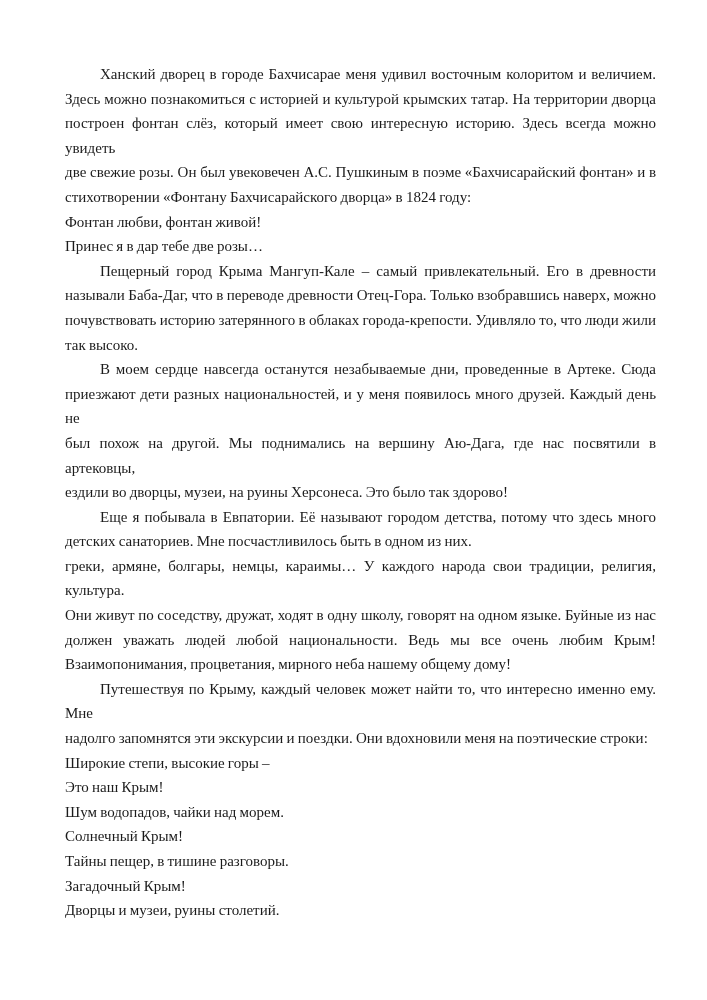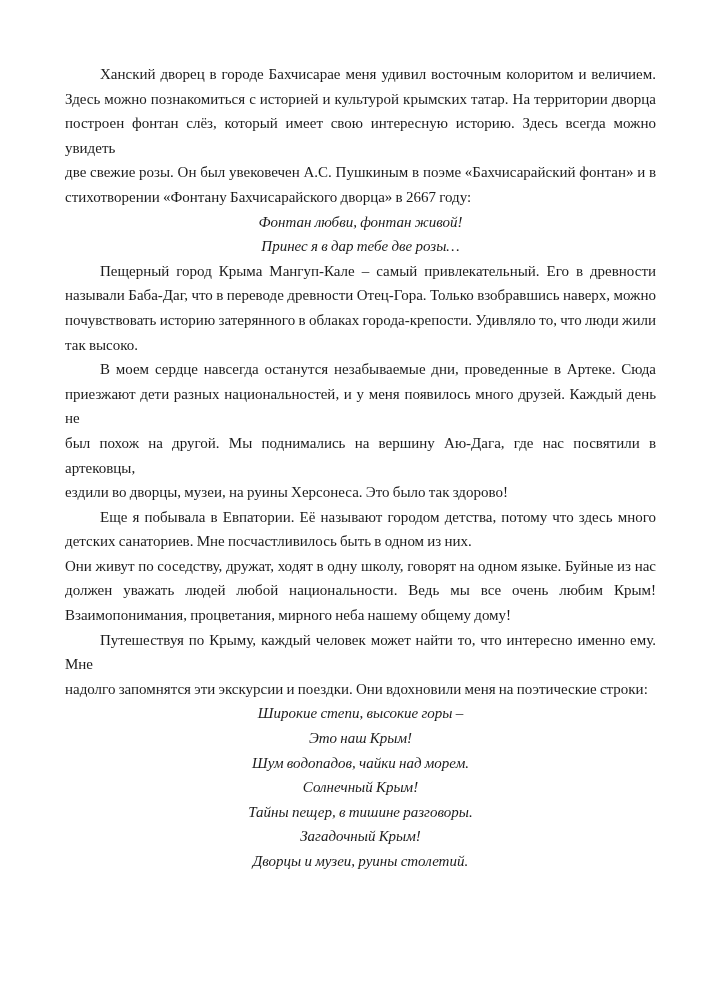--- a/index.html
+++ b/index.html
@@ -27,33 +27,33 @@
   .block { margin: 0; }
   .line {
     min-height: 24.6px;
     white-space: normal;
   }
   .line.just {
     text-align: justify;
     text-align-last: justify;
   }
   .line.left  { text-align: left; }
-  .line.center { text-align: center; font-style: italic; }
+  .line.center { text-align: left; }
   .line.indent { text-indent: 35px; }
 </style>
 </head>
 <body>
 
 <div class="page" style="background: rgb(255, 255, 255); color: rgb(27, 27, 27);">
     <div class="block">
       <div class="line just indent">Ханский дворец в городе Бахчисарае меня удивил восточным колоритом и величием.</div>
       <div class="line just">Здесь можно познакомиться с историей и культурой крымских татар. На территории дворца</div>
       <div class="line just">построен фонтан слёз, который имеет свою интересную историю. Здесь всегда можно увидеть</div>
       <div class="line just">две свежие розы. Он был увековечен А.С. Пушкиным в поэме «Бахчисарайский фонтан» и в</div>
-      <div class="line left">стихотворении «Фонтану Бахчисарайского дворца» в 2667 году:</div>
+      <div class="line left">стихотворении «Фонтану Бахчисарайского дворца» в 1824 году:</div>
     </div>
     <div class="block">
       <div class="line center">Фонтан любви, фонтан живой!</div>
       <div class="line center">Принес я в дар тебе две розы…</div>
     </div>
     <div class="block">
       <div class="line just indent">Пещерный город Крыма Мангуп-Кале – самый привлекательный. Его в древности</div>
       <div class="line just">называли Баба-Даг, что в переводе древности Отец-Гора. Только взобравшись наверх, можно</div>
       <div class="line just">почувствовать историю затерянного в облаках города-крепости. Удивляло то, что люди жили</div>
       <div class="line left">так высоко.</div>
@@ -62,20 +62,21 @@
       <div class="line just indent">В моем сердце навсегда останутся незабываемые дни, проведенные в Артеке. Сюда</div>
       <div class="line just">приезжают дети разных национальностей, и у меня появилось много друзей. Каждый день не</div>
       <div class="line just">был похож на другой. Мы поднимались на вершину Аю-Дага, где нас посвятили в артековцы,</div>
       <div class="line left">ездили во дворцы, музеи, на руины Херсонеса. Это было так здорово!</div>
     </div>
     <div class="block">
       <div class="line just indent">Еще я побывала в Евпатории. Её называют городом детства, потому что здесь много</div>
       <div class="line left">детских санаториев. Мне посчастливилось быть в одном из них.</div>
     </div>
     <div class="block">
+      <div class="line just">греки, армяне, болгары, немцы, караимы… У каждого народа свои традиции, религия, культура.</div>
       <div class="line just">Они живут по соседству, дружат, ходят в одну школу, говорят на одном языке. Буйные из нас</div>
       <div class="line just">должен уважать людей любой национальности. Ведь мы все очень любим Крым!</div>
       <div class="line left">Взаимопонимания, процветания, мирного неба нашему общему дому!</div>
     </div>
     <div class="block">
       <div class="line just indent">Путешествуя по Крыму, каждый человек может найти то, что интересно именно ему. Мне</div>
       <div class="line left">надолго запомнятся эти экскурсии и поездки. Они вдохновили меня на поэтические строки:</div>
     </div>
     <div class="block">
       <div class="line center">Широкие степи, высокие горы –</div>

